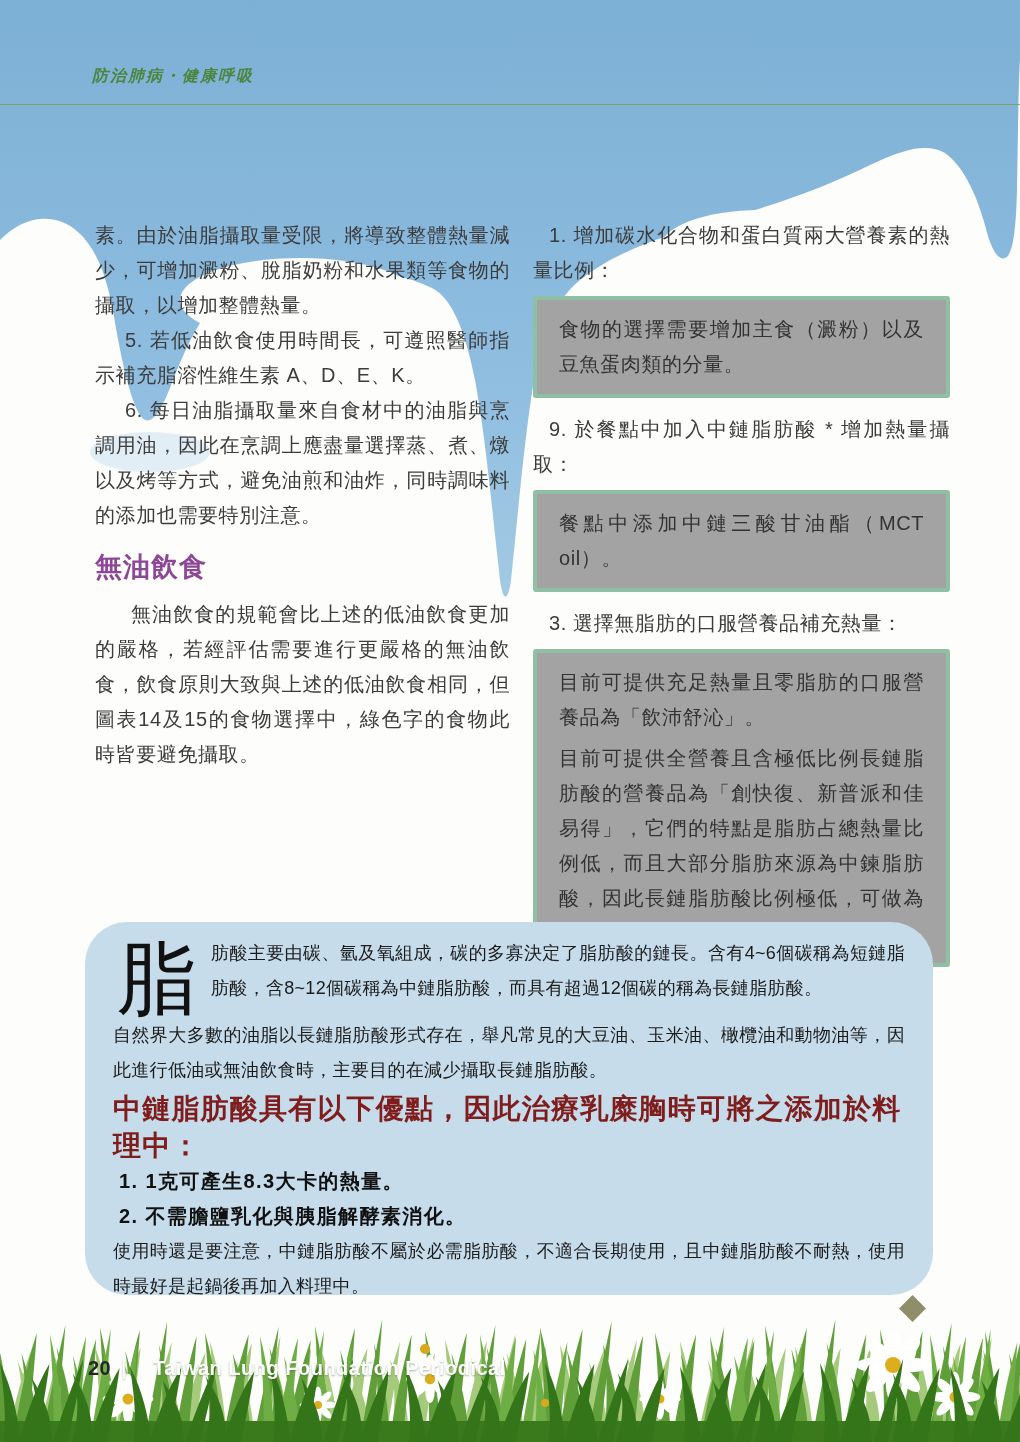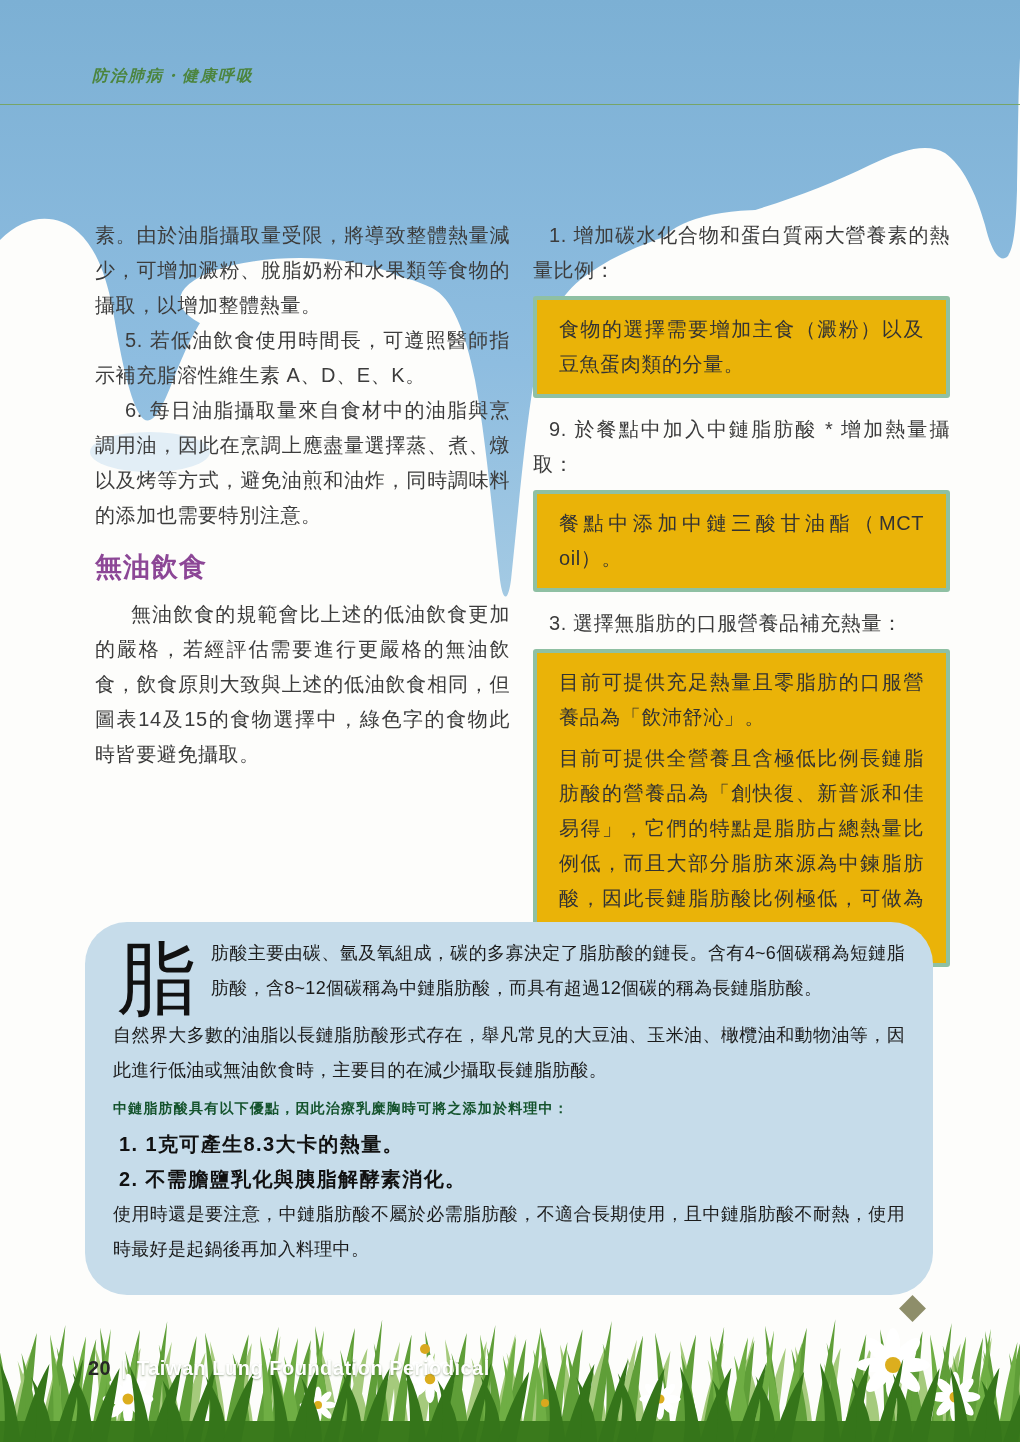--- a/index.html
+++ b/index.html
@@ -30,62 +30,62 @@
     text-align:justify; color:#3c3c3c;
   }
   .ind15 { text-indent:1.5em; }
   .ind18 { text-indent:1.8em; }
   .ind08 { text-indent:.8em; }
   .sec-heading {
     font-size:27px; font-weight:bold; color:#8c4796;
     letter-spacing:1px; margin:16px 0 12px 0;
   }
   .note-box {
-    border:4px solid #8fc0a3; background:#eab308; border-radius:3px;
+    border:4px solid #8fc0a3; background:#a3a3a3; border-radius:3px;
     padding:12px 22px; margin:8px 0 14px 0;
   }
   .note-box p {
     font-size:20px; line-height:35px; letter-spacing:.6px; text-align:justify; color:#333;
   }
   .note-box p + p { margin-top:6px; }
   .mt10 { margin-top:10px; }
   
   .info-box {
     position:absolute; left:85px; top:922px; width:848px; height:373px; z-index:2;
     background:#c6dcea; border-radius:42px; padding:14px 28px 8px 28px; overflow:hidden;
   }
   .dropcap {
     float:left; font-size:80px; line-height:78px; color:#111;
     margin:4px 14px 0 4px; font-weight:500;
   }
   .ib-text { font-size:18px; line-height:35px; letter-spacing:.3px; color:#1c1c1c; text-align:justify; }
   .ib-rest { clear:left; }
   .ib-red {
-    margin-top:2px; font-size:14px; font-weight:bold; color:#14532d;
+    margin-top:2px; font-size:28px; font-weight:bold; color:#7f1d1d;
     letter-spacing:1.2px; line-height:37px;
   }
   .ib-list-item {
     font-size:20px; font-weight:bold; color:#111; line-height:35px;
     letter-spacing:1.4px; padding-left:6px;
   }
   .ib-note { font-size:18px; line-height:35px; letter-spacing:.3px; color:#1c1c1c; text-align:justify; }
   
   .diamond {
     position:absolute; left:903px; top:1299px; width:19px; height:19px;
     background:#8e8e6a; transform:rotate(45deg); z-index:2;
   }
   
   .grass { position:absolute; left:0; top:1307px; width:1020px; height:135px; z-index:1; }
   .footer-text {
     position:absolute; left:88px; top:1357px; z-index:4;
     font-size:20px; letter-spacing:.5px; display:flex; align-items:center; gap:10px;
   }
   .footer-text .pg { color:#262626; font-weight:bold; }
   .footer-text .sep { color:#ffffff; font-weight:normal; text-shadow:0 1px 2px rgba(60,90,40,.45); }
-  .footer-text .ft { color:#ffffff; font-weight:600; text-shadow:0 1px 2px rgba(60,90,40,.45); }
+  .footer-text .ft { color:#ffffff; font-weight:600; text-shadow:0 1px 2px rgba(60,90,40,.45);padding-left:16px; }
 </style>
 </head>
 <body>
 
 <div class="page">
 
   <svg class="sky" viewBox="0 0 1020 660" preserveAspectRatio="none" aria-hidden="true">
     <defs>
       <linearGradient id="skyGrad" x1="0" y1="0" x2="0" y2="1">
         <stop offset="0" stop-color="#7cb0d4"></stop>

